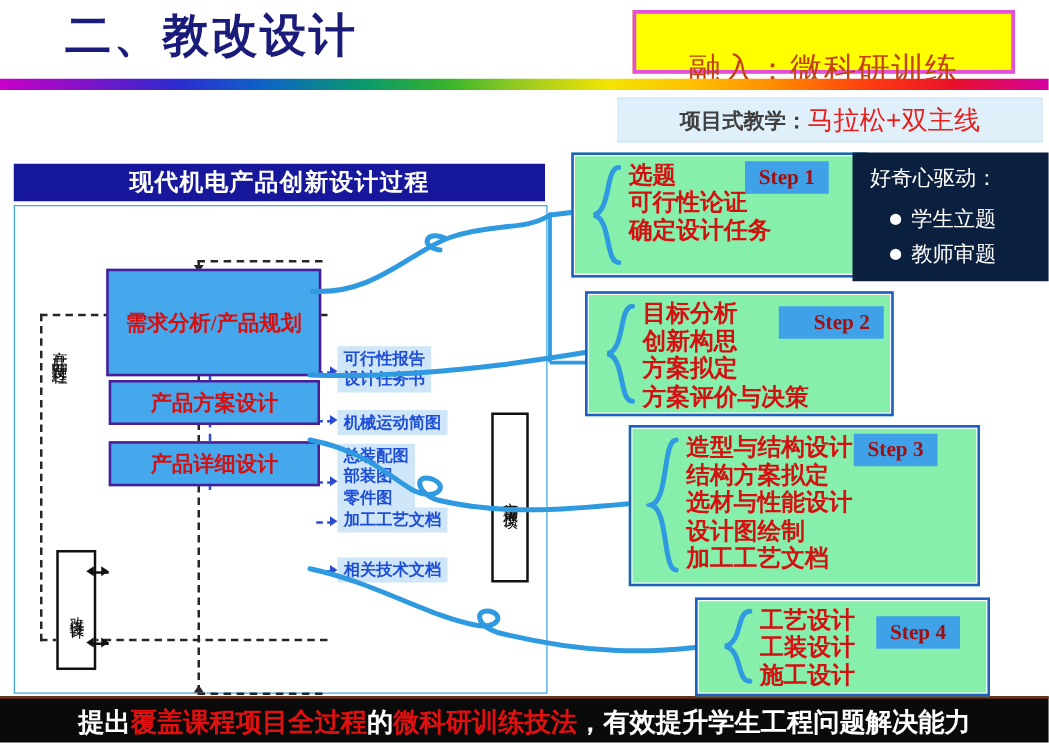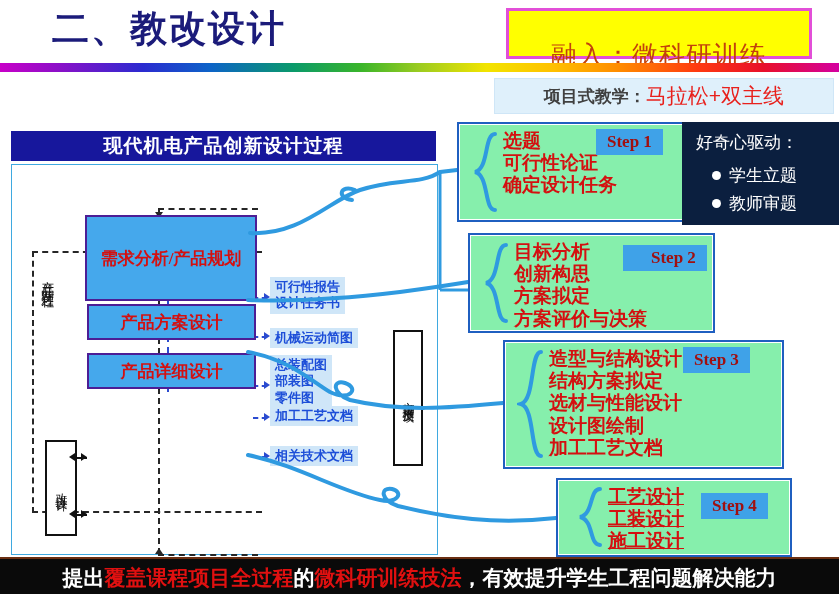--- a/index.html
+++ b/index.html
@@ -315,21 +315,21 @@
         <div>设计图绘制</div>
         <div>加工工艺文档</div>
       </div>
     <div class="step-badge" style="left:178px;top:5px;">Step 3</div>
   </div>
 
   <div class="stepbox step4">
     <svg class="brace" style="left:18px;top:6px;width:26px;height:62px;" viewBox="0 0 26 62">
       <path d="M24 3 C13 3 18 28 4 31 C18 34 13 59 24 59" fill="none" stroke="#2f9ae0" stroke-width="4" stroke-linecap="round"></path>
     </svg>
-    <div class="step-lines" style="left:50px;text-decoration:underline;">
+    <div class="step-lines" style="left:50px;">
         <div>工艺设计</div>
         <div>工装设计</div>
         <div>施工设计</div>
       </div>
     <div class="step-badge" style="left:143px;top:13px;">Step 4</div>
   </div>
 
   <div class="panel-curiosity">
     <div class="head">好奇心驱动：</div>
     <div class="li li1">

